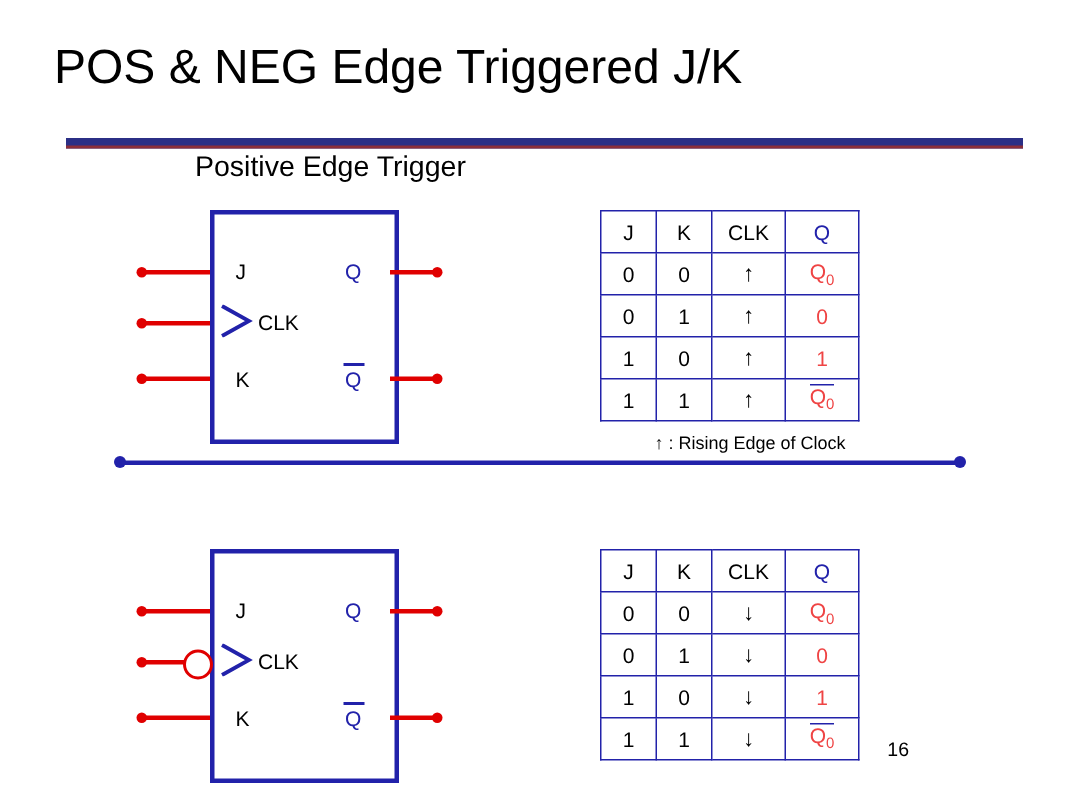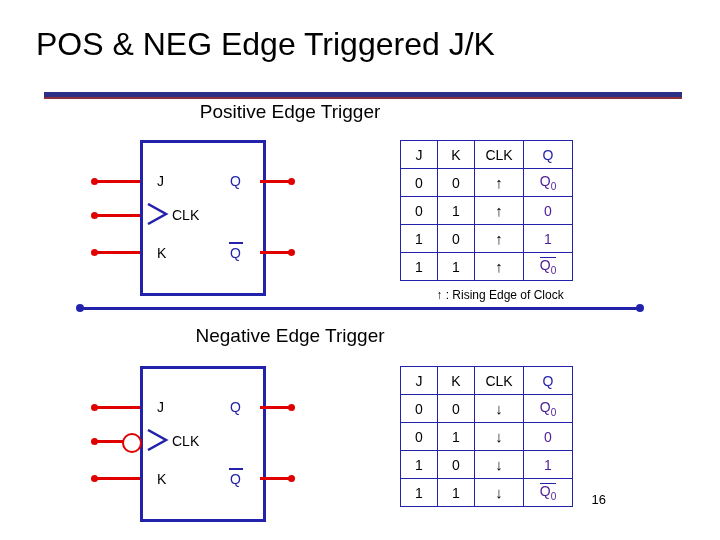--- a/index.html
+++ b/index.html
@@ -34,21 +34,20 @@
     position: absolute;
     left: 44px;
     top: 92px;
     width: 638px;
     height: 5px;
     background: #2b2f86;
     border-bottom: 2px solid #8b2f3a;
   }
   .section-label {
     position: absolute;
-    text-align: center;
     font-size: 19px;
     color: #000000;
   }
   #pos-label { left: 130px; top: 101px; width: 320px; }
   #neg-label { left: 130px; top: 325px; width: 320px; }
 
   
   .ff {
     position: absolute;
     border: 3px solid #2222aa;
@@ -96,21 +95,21 @@
     vertical-align: middle;
     height: 27px;
     padding: 0;
   }
   .ttable td.c-j { width: 36px; }
   .ttable td.c-k { width: 36px; }
   .ttable td.c-clk { width: 48px; }
   .ttable td.c-q { width: 48px; }
   .hdr { font-size: 14px; }
   .hdr-q { color: #2222aa; }
-  .cell-q { color: #4c1d95; }
+  .cell-q { color: #ef4444; }
   .sub { font-size: 10px; vertical-align: sub; }
   .ovl {
     display: inline-block;
     border-top: 1.4px solid #2222aa;
     padding-top: 0px;
     line-height: 1.05;
   }
   .arrow { font-size: 15px; }
   .note {
     position: absolute;
@@ -209,21 +208,20 @@
       <td class="c-q cell-q"><span class="ovl"><span>Q</span><span class="sub">0</span></span></td>
     </tr>
   </tbody>
     </table>
   <div class="note" style="left:390px; top:288px; width:220px;">↑ : Rising Edge of Clock</div>
 
   <div class="divider"></div>
   <div class="divider-dot" style="left:76px;"></div>
   <div class="divider-dot" style="left:636px;"></div>
 
-  <div class="section-label" id="neg-label">Negative Edge Trigger</div>
 
   <div class="ff" style="left:140px; top:366px; width:120px; height:150px;"></div>
   <div class="pin" style="left:95px; top:406px; width:45px;"></div>
   <div class="pin-dot" style="left:91px; top:404px;"></div>
   <div class="pin" style="left:95px; top:440px; width:29px;"></div>
   <div class="pin-dot" style="left:91px; top:438px;"></div>
   <div class="pin" style="left:95px; top:477px; width:45px;"></div>
   <div class="pin-dot" style="left:91px; top:475px;"></div>
   <div class="pin" style="left:260px; top:406px; width:32px;"></div>
   <div class="pin-dot" style="left:288px; top:404px;"></div>

